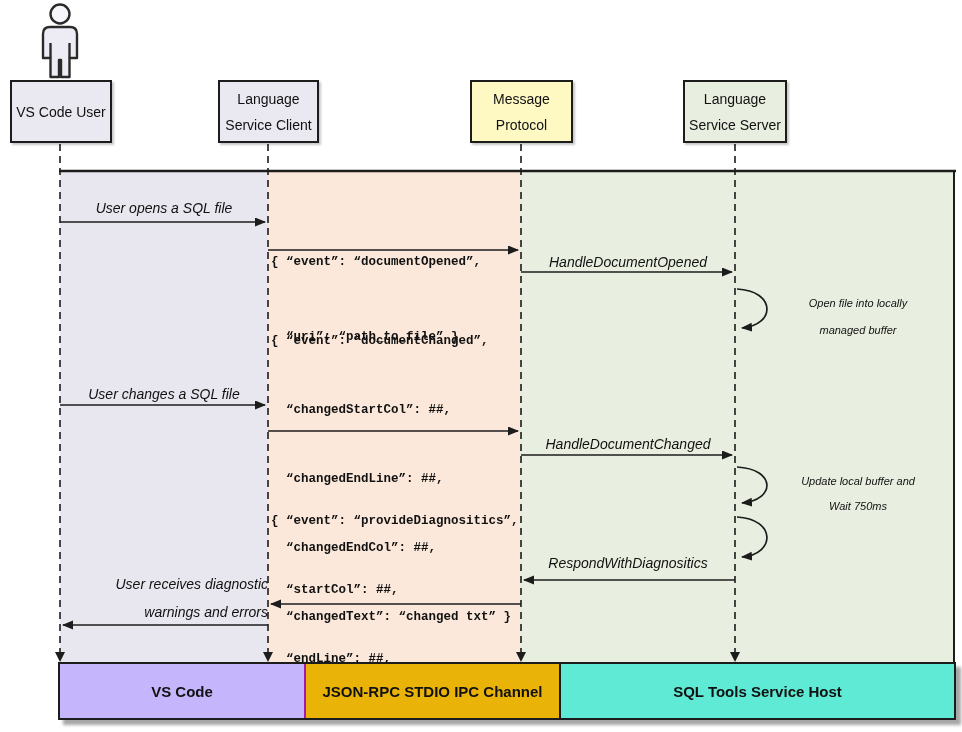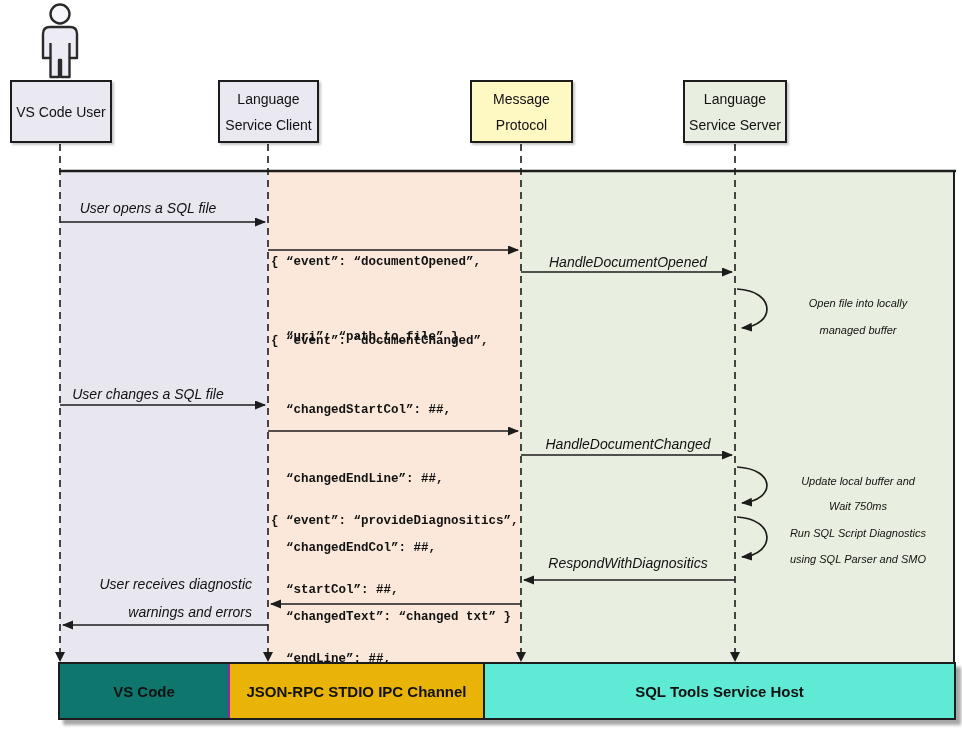--- a/index.html
+++ b/index.html
@@ -16,39 +16,39 @@
     position:absolute;top:80px;height:63px;border:2px solid #1c1c1c;box-sizing:border-box;
     display:flex;flex-direction:column;align-items:center;justify-content:center;
     font-size:14px;line-height:26px;z-index:3;box-shadow:2px 2px 2px rgba(0,0,0,0.22);
   }
   .hdr-user{left:10px;width:102px;background:#eae8f1;}
   .hdr-client{left:218px;width:101px;background:#eae8f1;}
   .hdr-protocol{left:470px;width:103px;background:#fef9c3;}
   .hdr-server{left:683px;width:104px;background:#e9efe0;}
   .actor{position:absolute;left:34px;top:3px;z-index:3;}
   .lbl{position:absolute;font-style:italic;font-size:14px;line-height:18px;text-align:center;z-index:3;}
-  .lbl-left{left:44px;width:208px;}
+  .lbl-left{left:60px;width:208px;}
   .lbl-mid{left:521px;width:214px;}
   .lbl-2l{line-height:28px;text-align:right;}
   .note{position:absolute;left:760px;width:196px;font-style:italic;font-size:11px;text-align:center;z-index:3;}
   .mono{
     position:absolute;left:271px;z-index:3;white-space:pre;
     font-family:"Liberation Mono",monospace;font-weight:bold;font-size:12.5px;
   }
   .mono div{height:auto;}
   .ftr{
     position:absolute;left:58px;top:662px;width:898px;height:58px;z-index:3;
     display:flex;border:2px solid #1c1c1c;box-sizing:border-box;
     box-shadow:5px 5px 3px rgba(0,0,0,0.35);
   }
   .ftr>div{
     display:flex;align-items:center;justify-content:center;
     font-weight:bold;font-size:15px;box-sizing:border-box;height:100%;
   }
-  .ftr-vscode{width:168px;background:#0f766e;}
+  .ftr-vscode{width:244px;background:#c4b5fd;}
   .ftr-channel{width:255px;background:#eab308;border-left:2px solid #a21caf;}
   .ftr-host{flex:1;background:#5eead4;border-left:2px solid #1c1c1c;}
 </style>
 </head>
 <body>
 
 <div class="canvas">
 
   <div class="band band-user"></div>
   <div class="band band-channel"></div>
@@ -122,24 +122,20 @@
   <div class="lbl lbl-mid" style="top:554px;">RespondWithDiagnositics</div>
 
   <div class="note" style="top:290px;line-height:27px;">
     <div>Open file into locally</div>
     <div>managed buffer</div>
   </div>
   <div class="note" style="top:469px;line-height:25px;">
     <div>Update local buffer and</div>
     <div>Wait 750ms</div>
   </div>
-  <div class="note" style="top:520px;line-height:26px;">
-    <div>Run SQL Script Diagnostics</div>
-    <div>using SQL Parser and SMO</div>
-  </div>
 
   <div class="mono" style="top:200px;line-height:25px;">
     <div>{ “event”: “documentOpened”,</div>
     <div>  “uri”: “path_to_file” }</div>
   </div>
   <div class="mono" style="top:284px;line-height:23px;">
     <div>{ “event”: “documentChanged”,</div>
     <div>  “changedStartCol”: ##,</div>
     <div>  “changedEndLine”: ##,</div>
     <div>  “changedEndCol”: ##,</div>

